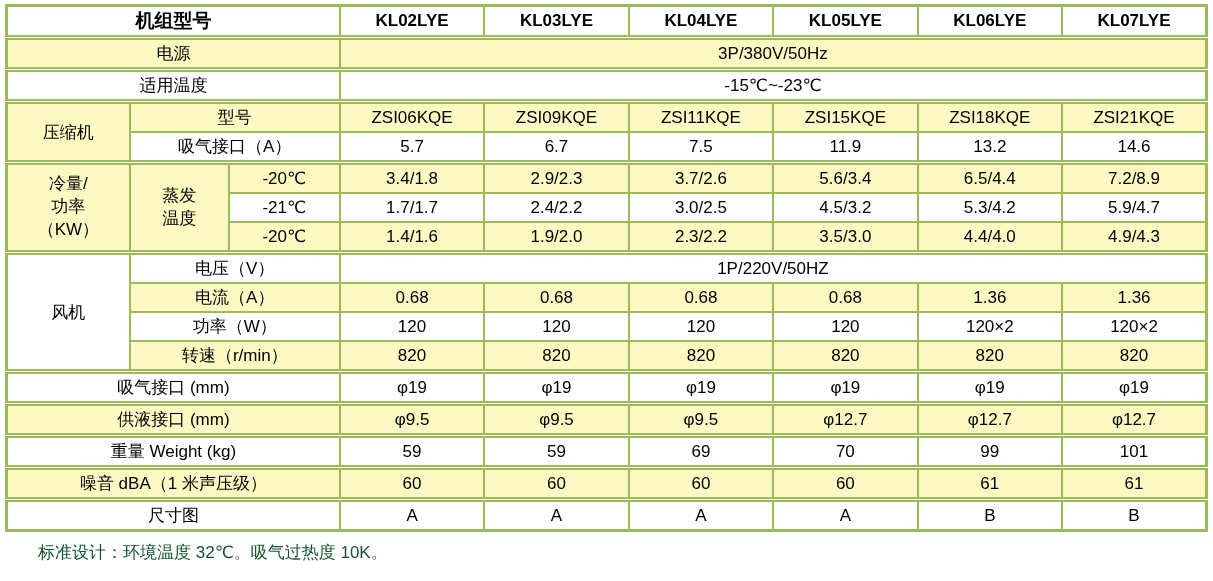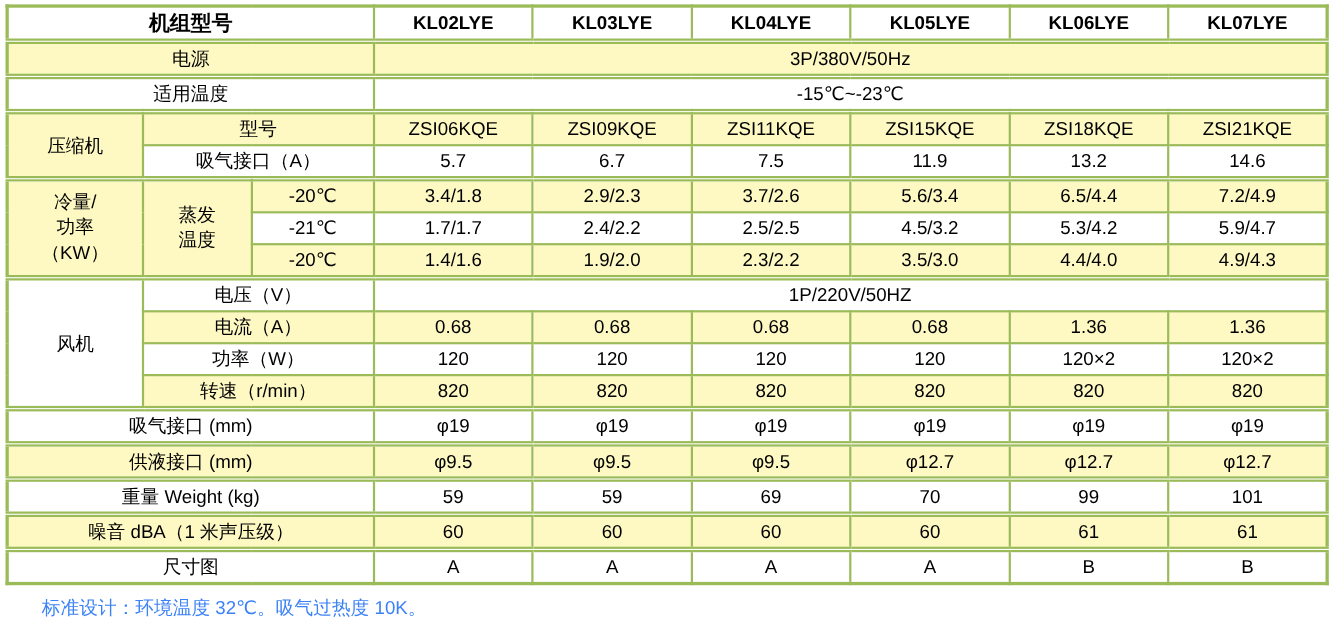--- a/index.html
+++ b/index.html
@@ -8,21 +8,21 @@
   table.spec{border-collapse:collapse;table-layout:fixed;
              width:1203px;margin:4px 5px 0 5px;
              border:3px solid #9BBB59;font-size:17px;}
   td,th{border:2px solid #9BBB59;text-align:center;vertical-align:middle;
         height:25px;padding:1px 3px;overflow:hidden;white-space:nowrap;}
   th{font-weight:bold;}
   .corner{font-size:19px;}
   .g{background:#fef9c3;}           
   tr.sep td, tr.sep th, td.sepb{border-bottom:5px double #9BBB59;}
   .preline{white-space:pre-line;line-height:1.35;}
-  .footnote{margin:9px 0 0 38px;font-size:17px;color:#3b82f6;}
+  .footnote{margin:9px 0 0 38px;font-size:17px;color:#14532d;}
 </style>
 </head>
 <body>
 
 <table class="spec">
   <colgroup>
     <col style="width:122px">
       <col style="width:98px">
       <col style="width:110px">
     <col style="width:143px">
@@ -80,28 +80,28 @@
 功率
 （KW）</td>
     <td rowspan="3" class="g preline sepb">蒸发
 温度</td>
     <td class="g">-20℃</td>
     <td class="g">3.4/1.8</td>
     <td class="g">2.9/2.3</td>
     <td class="g">3.7/2.6</td>
     <td class="g">5.6/3.4</td>
     <td class="g">6.5/4.4</td>
-    <td class="g">7.2/4.9</td>
+    <td class="g">7.2/8.9</td>
   </tr>
 
   <tr>
     <td>-21℃</td>
     <td>1.7/1.7</td>
     <td>2.4/2.2</td>
-    <td>2.5/2.5</td>
+    <td>3.0/2.5</td>
     <td>4.5/3.2</td>
     <td>5.3/4.2</td>
     <td>5.9/4.7</td>
   </tr>
 
   <tr class="sep">
     <td class="g">-20℃</td>
     <td class="g">1.4/1.6</td>
     <td class="g">1.9/2.0</td>
     <td class="g">2.3/2.2</td>

